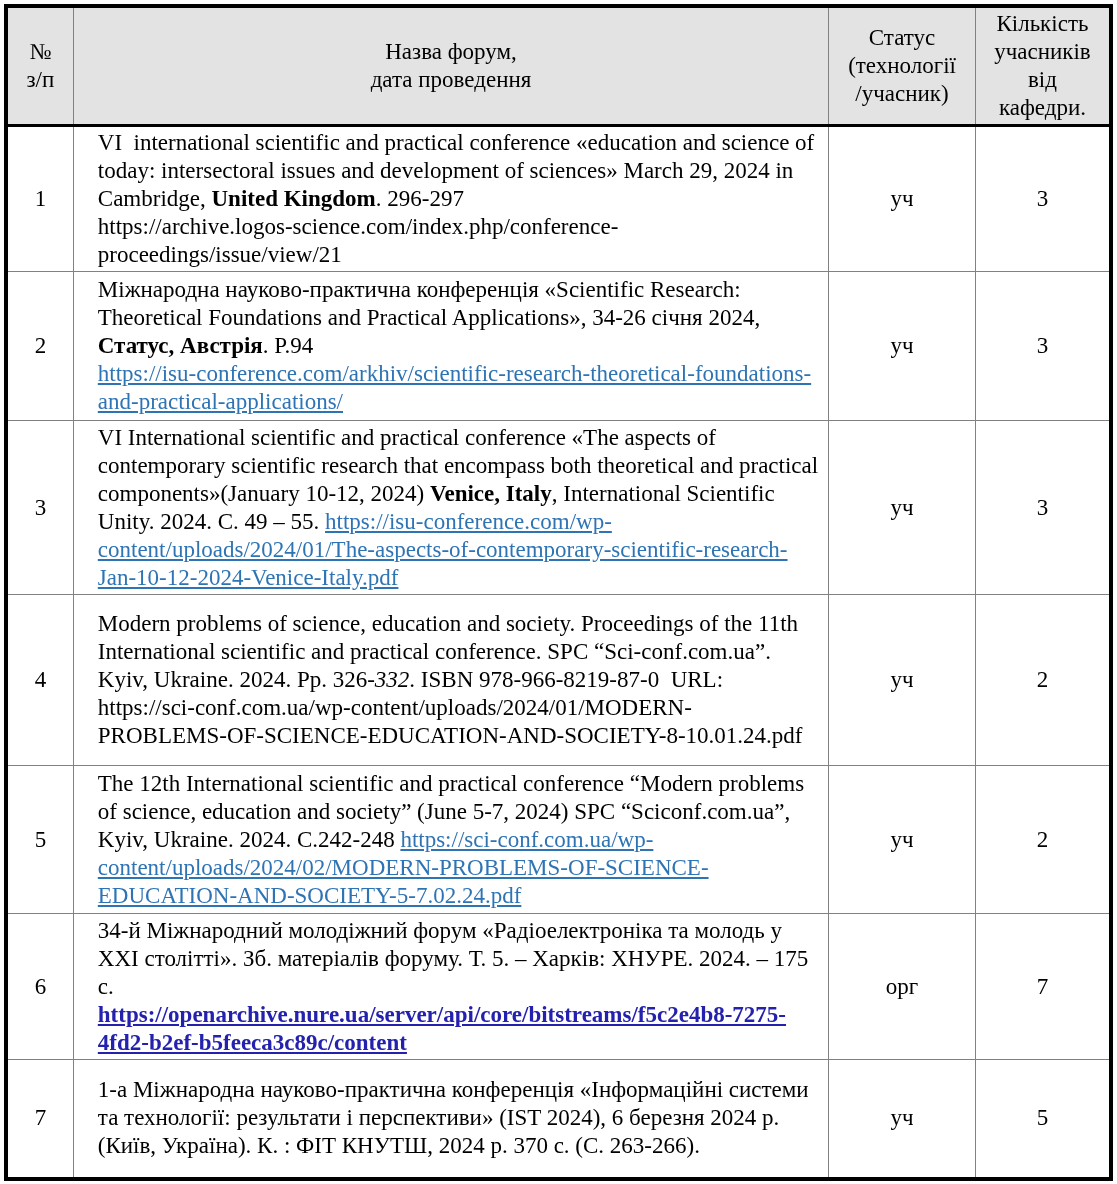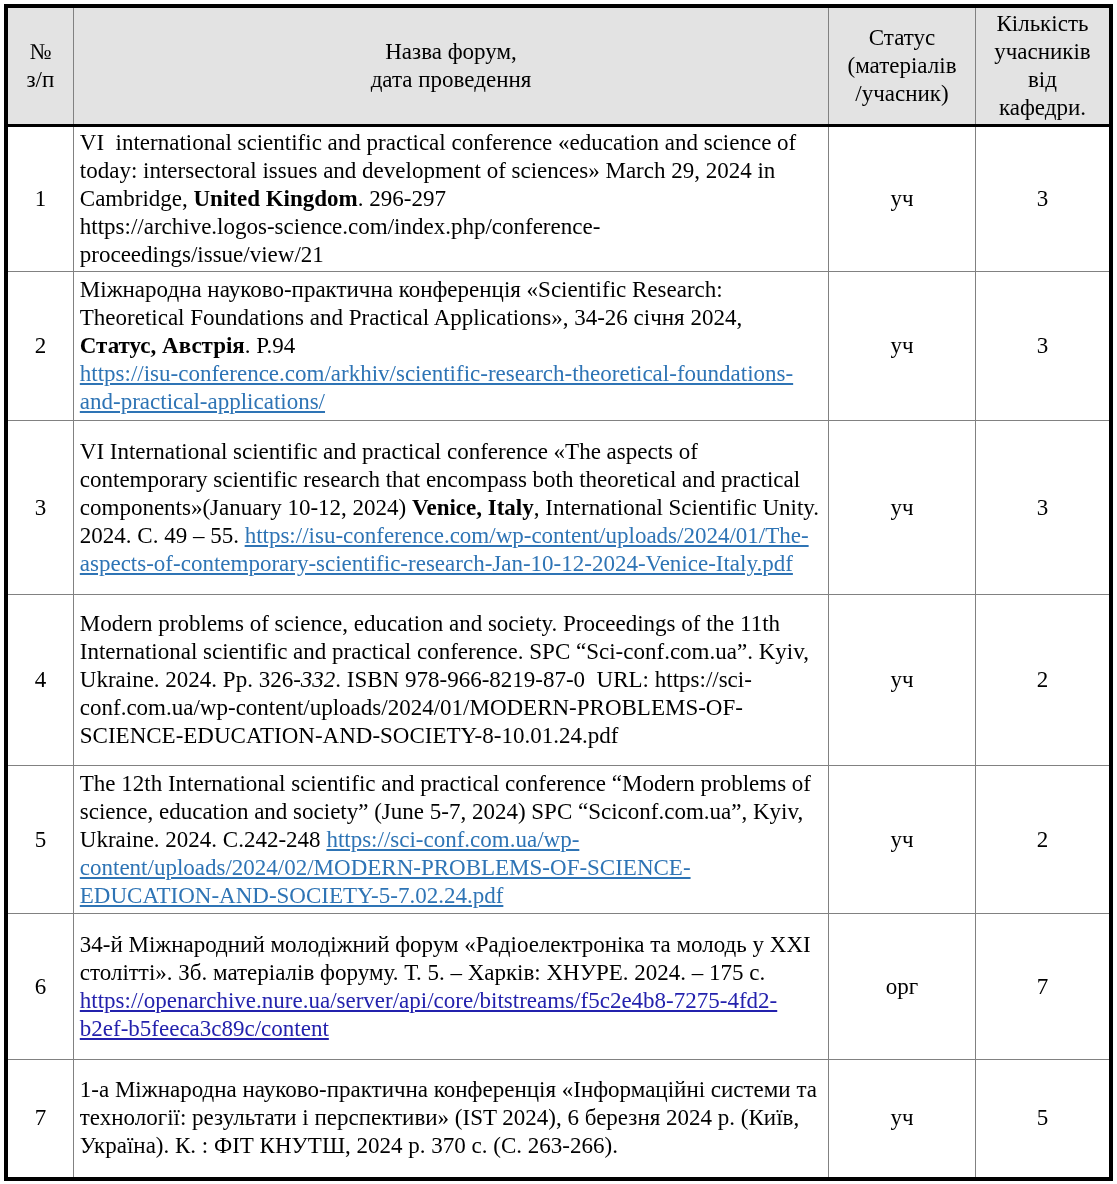--- a/index.html
+++ b/index.html
@@ -36,46 +36,46 @@
     background:var(--header_bg);
     border-bottom:3px solid var(--outer);
     font-weight:normal;
     text-align:center;
     white-space:pre-line;
     line-height:28px;
   }
   td.c-num,td.c-status,td.c-count{text-align:center;}
   td.c-name{
     text-align:left;
-    padding:2px 8px 2px 6px;
+    padding:2px 8px 2px 24px;
     overflow-wrap:break-word;
   }
   .b{font-weight:bold;}
   .i{font-style:italic;text-align:right;}
   a.l{color:var(--link_blue);cursor:pointer;}
-  a.l2{color:var(--link_navy);text-decoration:underline;cursor:pointer;}
+  a.l2{color:var(--link_navy);text-decoration:underline;cursor:pointer;font-weight:bold;}
 </style>
 </head>
 <body>
 
 <table>
   <colgroup>
     <col style="width:67px">
     <col style="width:752px">
     <col style="width:146px">
     <col style="width:135px">
   </colgroup>
   <thead>
     <tr style="height:114px">
       <th>№
 з/п</th>
       <th>Назва форум,
 дата проведення</th>
       <th>Статус
-(матеріалів
+(технології
 /учасник)</th>
       <th>Кількість
 учасників
 від
 кафедри.</th>
     </tr>
   </thead>
   <tbody>
       <tr style="height: 146px;">
         <td class="c-num">1</td>

